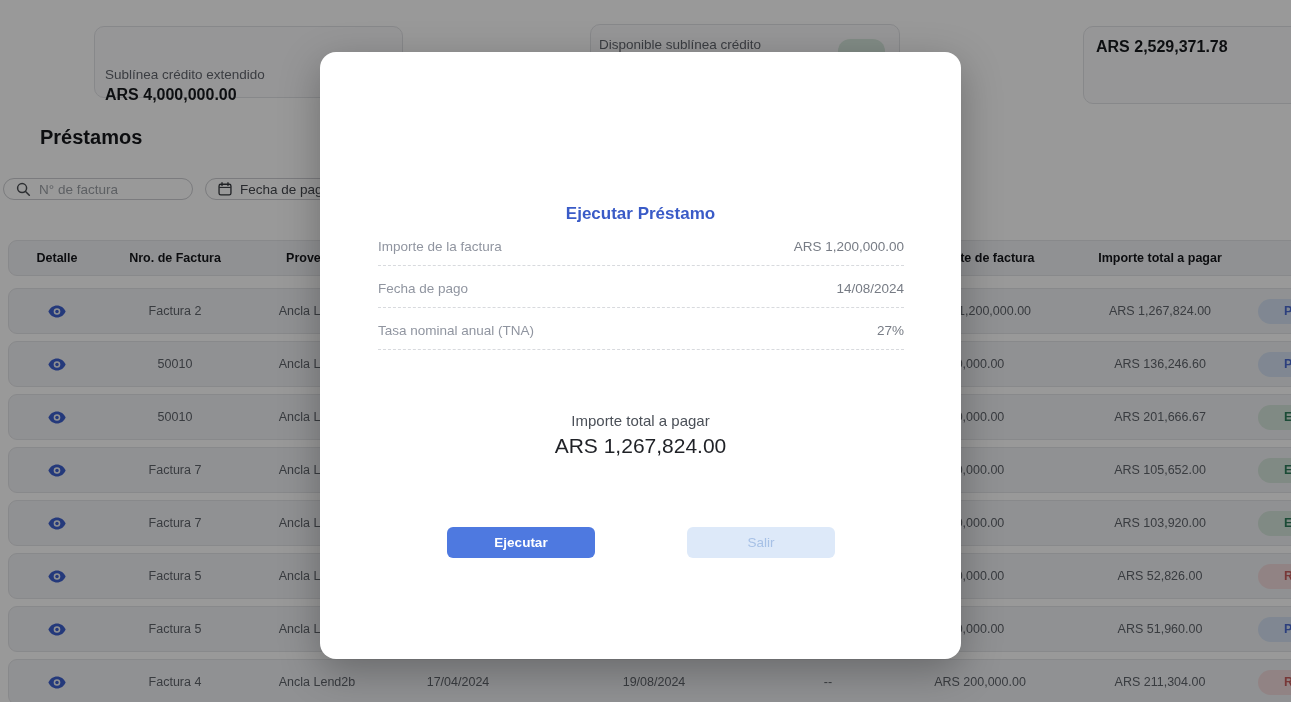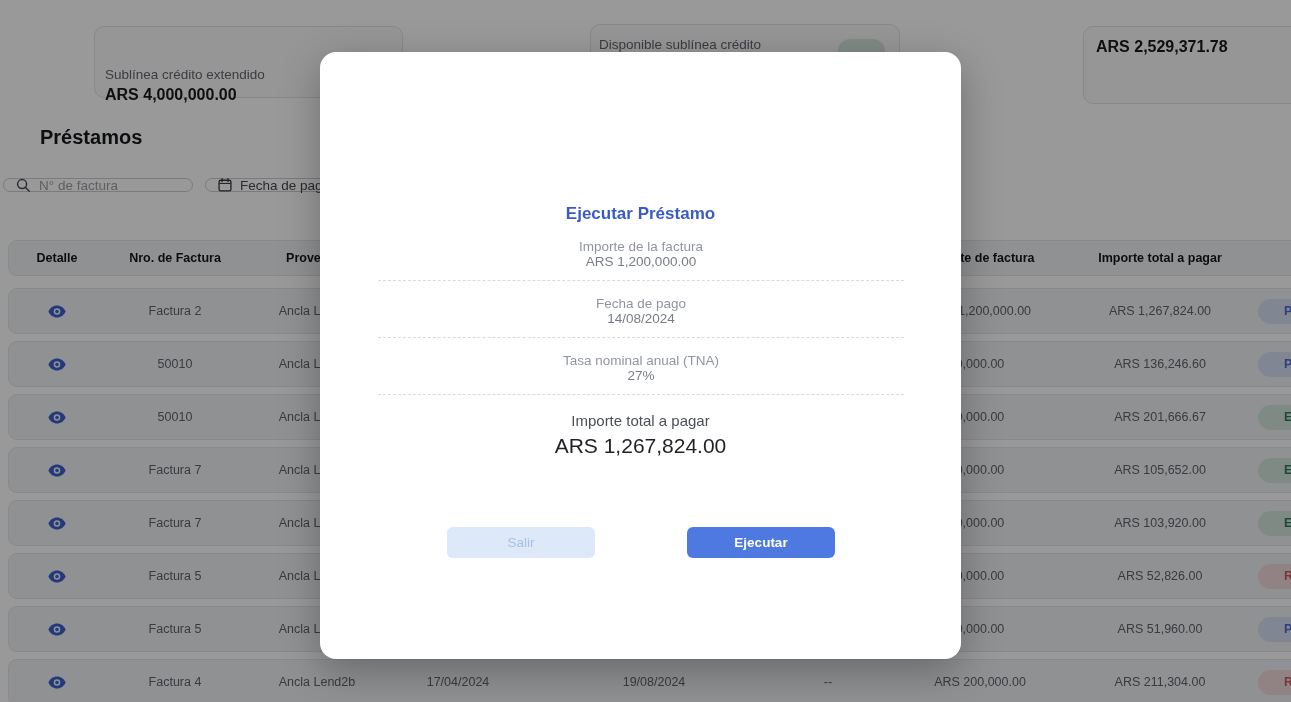--- a/index.html
+++ b/index.html
@@ -27,21 +27,21 @@
   #card-3 { left:1083px; top:26px; width:280px; height:78px; padding:9px 14px 0 12px; }
   #card-1 .card-icon { background:#D9E6F8; color:#2F6FD0; margin-top:-8px; }
   #card-2 .card-icon { background:#D8E8DE; color:#2E7D54; margin-top:4px; }
   #card-3 .card-title { max-width:160px; }
 
   
   #page-heading {
     position:absolute; left:0; top:126px; font-size:20px; font-weight:600; color:#16181C;padding-left:40px;
   }
   .filter-input {
-    position:absolute; top:178px; height:14px; width:190px;
+    position:absolute; top:178px; height:22px; width:190px;
     border:1px solid #CDCED2; border-radius:16px; background:transparent;
     display:flex; align-items:center; padding:0 12px; gap:8px;
   }
   #filter-invoice { left:3px; }
   #filter-date { left:205px; }
   .placeholder-text { font-size:13.5px; color:#9CA0A6; }
   .value-text { font-size:13.5px; color:#44474D; }
 
   
   .tbl { position:absolute; left:8px; top:240px; width:1380px; }
@@ -79,21 +79,21 @@
     background:#ffffff; border-radius:16px;
     box-shadow:0 12px 40px rgba(0,0,0,0.28);
   }
   #modal-title {
     position:absolute; top:152px; left:0; width:100%; text-align:center;
     font-size:17px; font-weight:bold; color:#3A5BC7;
   }
   #modal-fields { position:absolute; top:172px; left:58px; right:57px; }
   .field-row {
     display:flex; justify-content:space-between; align-items:center;
-    padding:15px 0 11px 0; border-bottom:1px dashed #D8DADE;flex-direction:column;
+    padding:15px 0 11px 0; border-bottom:1px dashed #D8DADE;
   }
   .field-label { font-size:13.5px; color:#9095A0; }
   .field-value { font-size:13.5px; color:#777C85; }
   #modal-total-label {
     position:absolute; top:360px; width:100%; text-align:center;
     font-size:15px; color:#4B5058;
   }
   #modal-total-value {
     position:absolute; top:382px; width:100%; text-align:center;
     font-size:21px; font-weight:500; color:#1F2126;
@@ -359,16 +359,16 @@
     <div class="field-row">
       <span class="field-label">Tasa nominal anual (TNA)</span>
       <span class="field-value">27%</span>
     </div>
   </div>
 
   <div id="modal-total-label">Importe total a pagar</div>
   <div id="modal-total-value">ARS 1,267,824.00</div>
 
   <div id="modal-buttons">
+    <button id="btn-ejecutar" class="btn">Ejecutar</button>
     <button id="btn-salir" class="btn">Salir</button>
-    <button id="btn-ejecutar" class="btn">Ejecutar</button>
   </div>
 </div>
 
 </body></html>

